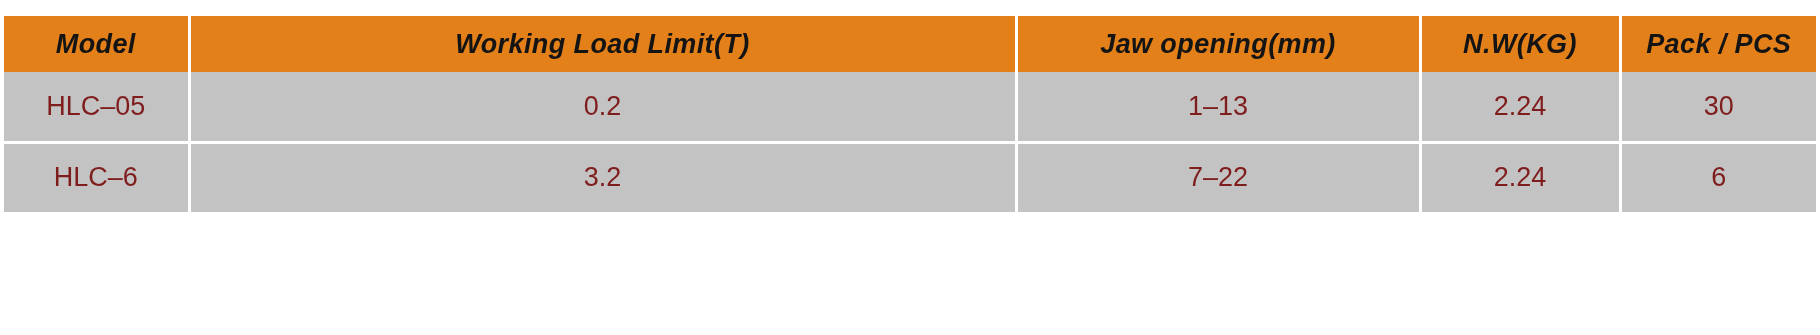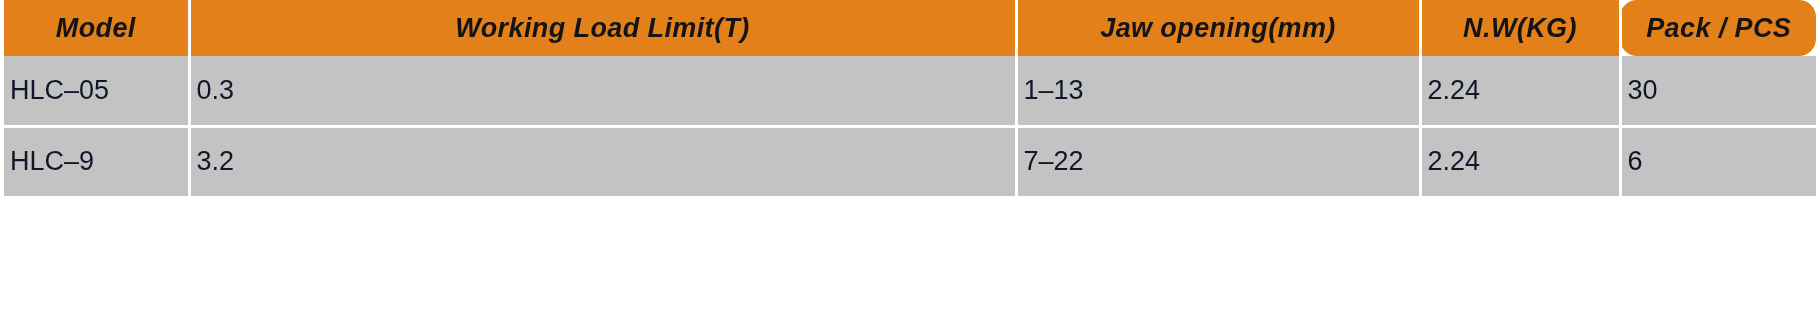--- a/index.html
+++ b/index.html
@@ -12,21 +12,21 @@
     height: 335px;
     font-family: "Liberation Sans", sans-serif;
     overflow: hidden;
   }
 
   .spec-table-wrap {
     width: 1820px;
     height: 335px;
     background: #ffffff;
     box-sizing: border-box;
-    padding: 0 0 4px 0;
+    padding: 16px 0 4px 0;
   }
 
   table.spec-table {
     border-collapse: collapse;
     table-layout: fixed;
     width: 1812px;
     margin-left: 4px;
     margin-right: 4px;
   }
 
@@ -43,37 +43,37 @@
     letter-spacing: 0.4px;
     text-align: center;
     vertical-align: middle;
     padding: 0 6px;
     border-right: 3px solid #ffffff;
     box-sizing: border-box;
     white-space: nowrap;
   }
   thead th:last-child {
     border-right: none;
-    border-radius: 17px;
   }
 
   
   tbody tr.data-row {
     height: 70px;
   }
   tbody tr.row-odd td {
     background: #C3C3C3;
   }
   tbody tr.row-even td {
     background: #DEDEDE;
   }
   tbody td {
-    color: #0f172a;
+    color: #7f1d1d;
     font-size: 27px;
     font-weight: normal;
+    text-align: center;
     vertical-align: middle;
     padding: 0 6px;
     border-right: 3px solid #ffffff;
     border-bottom: 3px solid #ffffff;
     box-sizing: border-box;
     white-space: nowrap;
   }
   tbody td:last-child {
     border-right: none;
   }
@@ -105,27 +105,27 @@
         <th>Model</th>
         <th>Working Load Limit(T)</th>
         <th>Jaw opening(mm)</th>
         <th>N.W(KG)</th>
         <th>Pack / PCS</th>
       </tr>
     </thead>
     <tbody>
       <tr class="data-row row-odd">
         <td>HLC–05</td>
-        <td>0.3</td>
+        <td>0.2</td>
         <td>1–13</td>
         <td>2.24</td>
         <td>30</td>
       </tr>
       <tr class="data-row row-odd">
-        <td>HLC–9</td>
+        <td>HLC–6</td>
         <td>3.2</td>
         <td>7–22</td>
         <td>2.24</td>
         <td>6</td>
       </tr>
     </tbody>
   </table>
 </div>
 
 </body></html>

